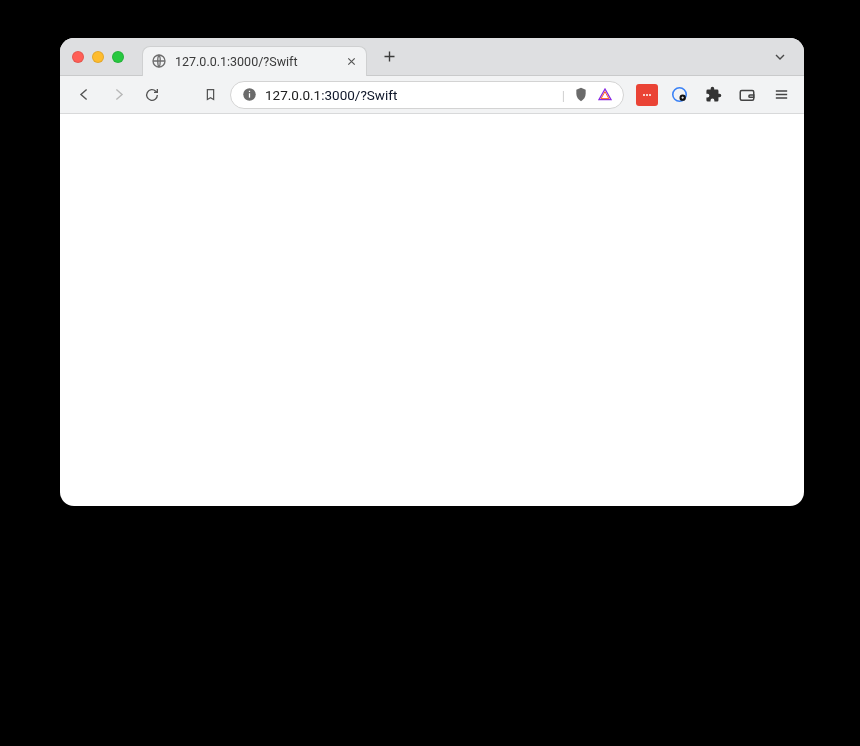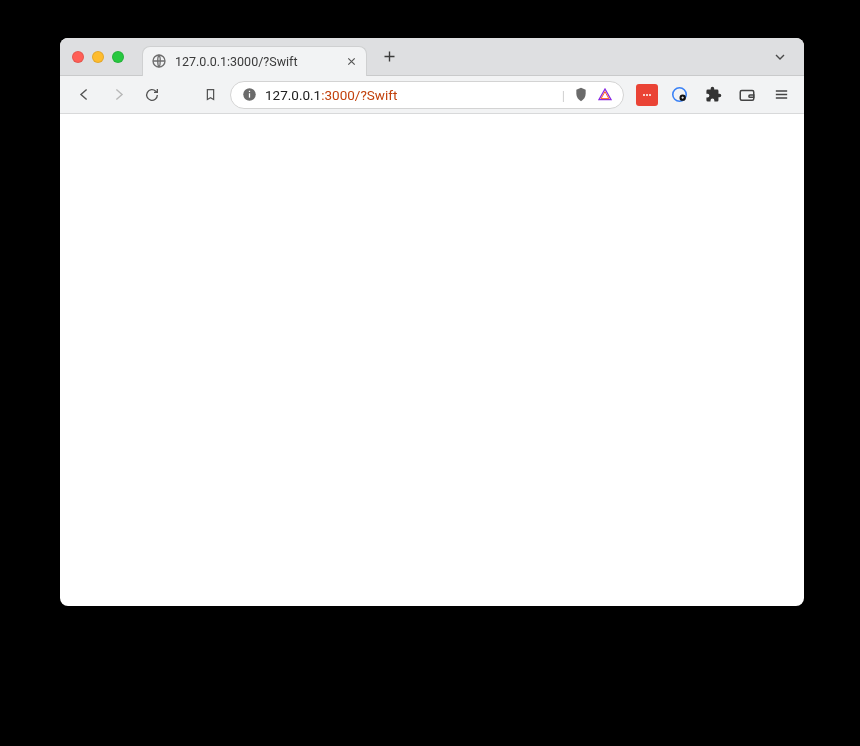--- a/index.html
+++ b/index.html
@@ -1,22 +1,22 @@
 <!DOCTYPE html>
 <html><head>
   <meta charset="utf-8">
   <style>
     * { margin: 0; padding: 0; box-sizing: border-box; }
     html, body { width: 860px; height: 746px; background: #000; font-family: -apple-system, BlinkMacSystemFont, "Segoe UI", Roboto, sans-serif; }
     .window {
       position: absolute;
       left: 60px; top: 38px;
-      width: 744px; height: 568px;
+      width: 744px; height: 468px;
       background: #fff;
-      border-radius: 8px;
+      border-radius: 14px;
       overflow: hidden;
       box-shadow: 0 20px 60px rgba(0,0,0,0.5);
     }
     .titlebar {
       height: 38px;
       background: #dedfe1;
       display: flex;
       align-items: center;
       padding: 0 12px;
       gap: 8px;
@@ -74,21 +74,21 @@
       display: flex;
       align-items: center;
       padding: 0 10px;
       gap: 8px;
       font-size: 13.5px;
       color: #202020;
       min-width: 0;
     }
     .addrbar .site-icon { color: #6b6b6b; width:16px; height:16px; display:flex; align-items:center; justify-content:center;}
     .addrbar .urltext { flex:1; white-space:nowrap; overflow:hidden;}
-    .addrbar .urltext .dim { color: #c2410c; text-align: right; }
+    .addrbar .urltext .dim { color: #0f172a; text-align: right; }
     .addrbar .sep { color:#d0d0d0; }
     .brave-icon { color:#fb542b; }
     .rightset { display:flex; align-items:center; gap:8px; margin-left:6px;}
     .ext { width:26px; height:26px; display:flex; align-items:center; justify-content:center; border-radius:4px; cursor:pointer;}
     .ext.red-sq { background:#ea4335; border-radius:3px; width:22px; height:22px; position:relative;}
     .ext.red-sq::after { content:"•••"; color:#fff; font-size:9px; letter-spacing:0px; position:absolute; top:50%; left:50%; transform:translate(-50%,-55%);}
     .content {
       padding: 8px;
       font-family: "Times New Roman", Times, serif;
       color: #000;

